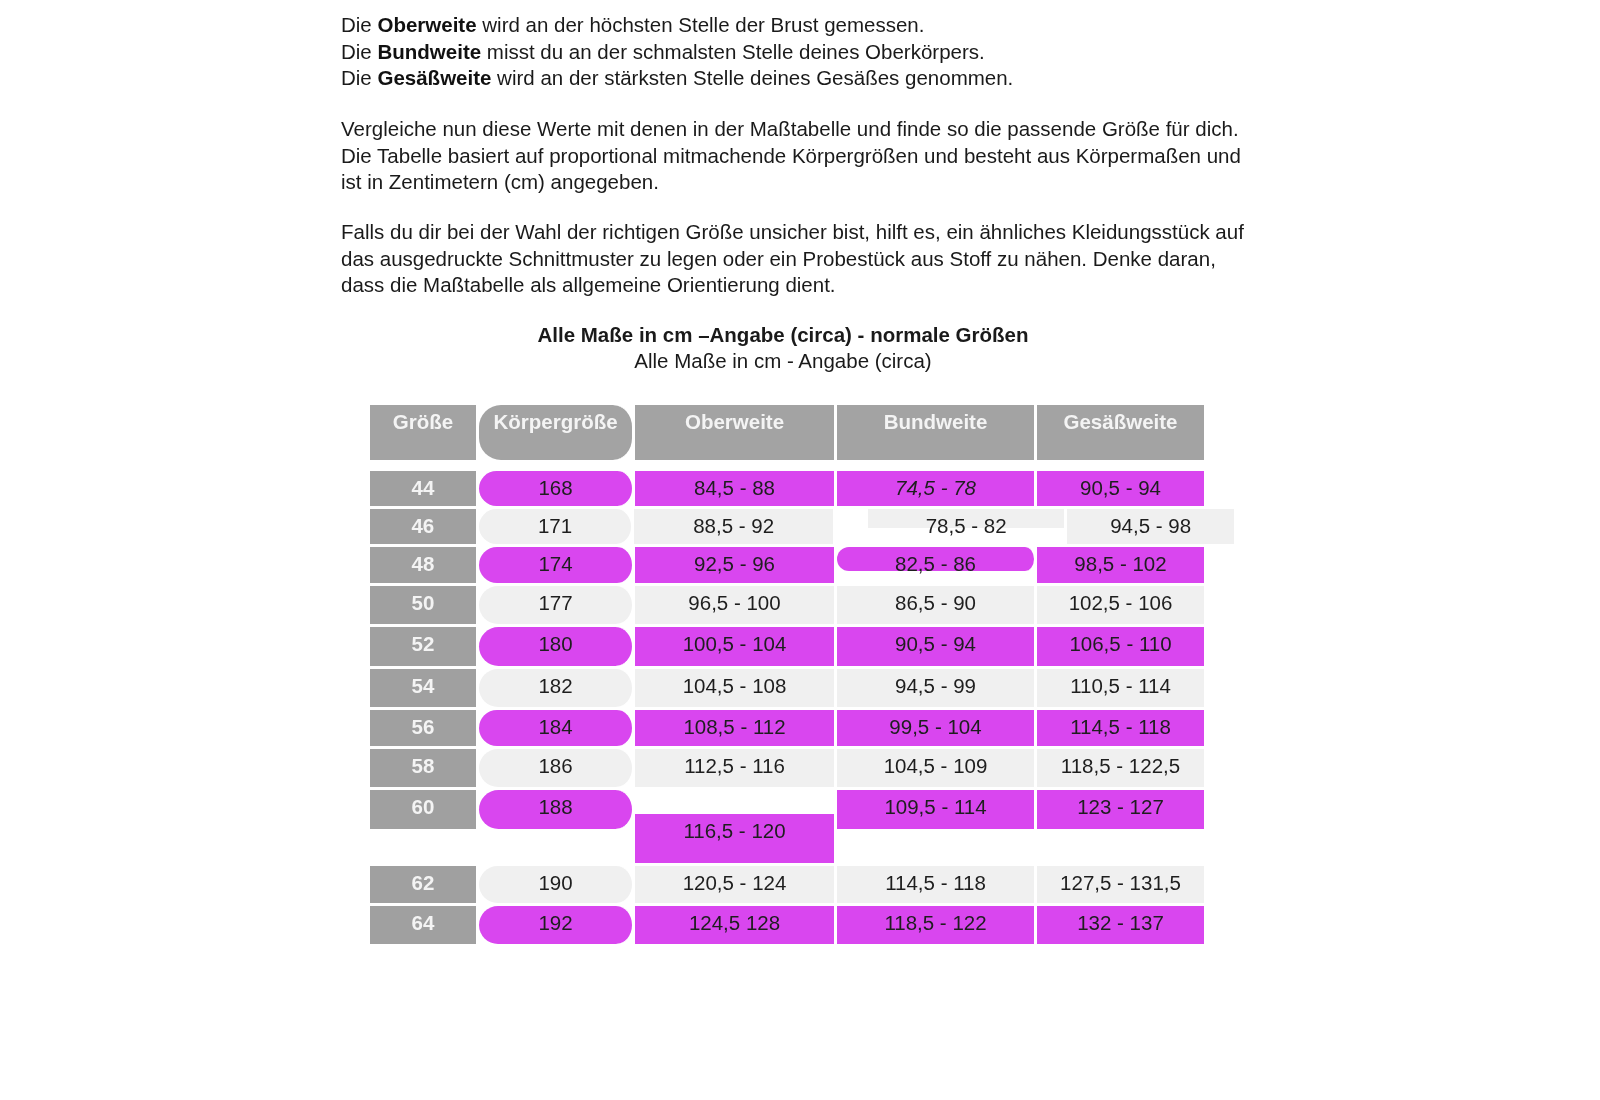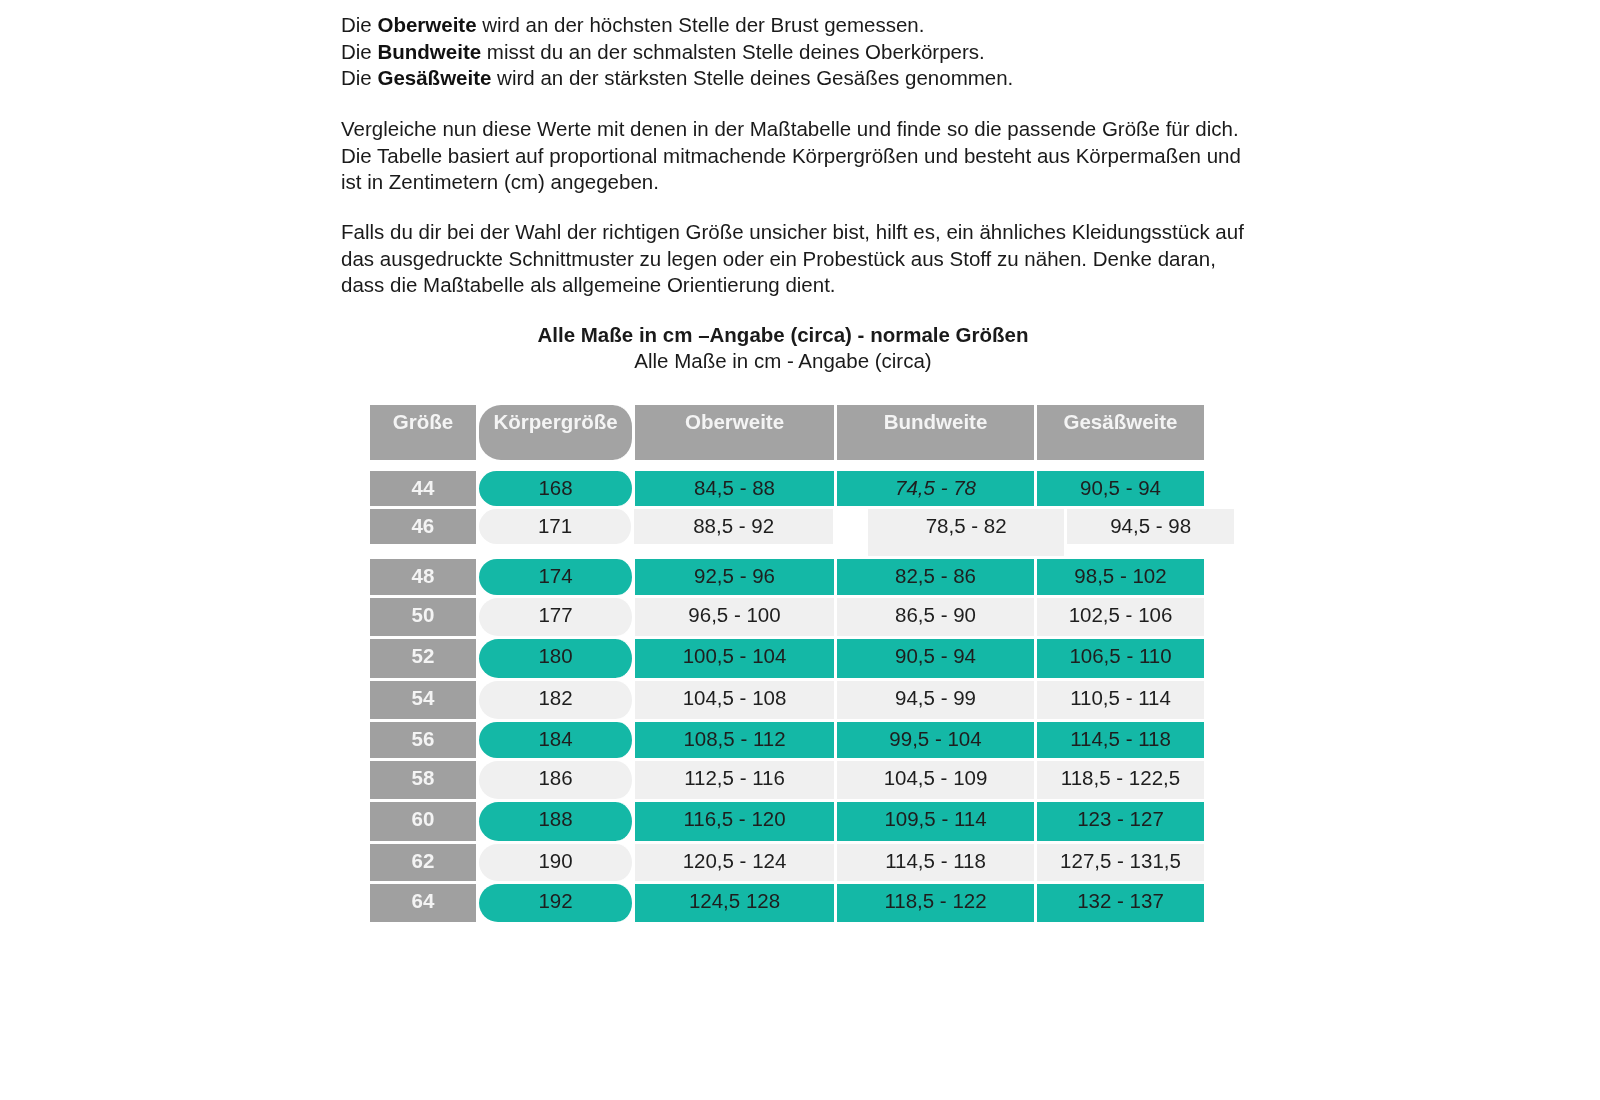--- a/index.html
+++ b/index.html
@@ -20,21 +20,21 @@
   .c0 { width: 109px; }
   .c1 { width: 156px; border-radius: 22px; }
   .c2 { width: 202px; }
   .c3 { width: 200px; }
   .c4 { width: 167px; }
   .hdr .cell { background: #a3a3a3; color: #f4f4f4; font-weight: bold; height: 55px; padding-top: 5px; }
   .hdr { margin-bottom: 8px; }
   .drow { border-top: 3px solid #ffffff; }
   .drow .cell { color: #1e1e1e; padding-top: 5px; }
   .drow .cell.c0 { background: #a0a0a0; color: #f4f4f4; font-weight: bold; }
-  .drow.odd .cell:not(.c0) { background: #14b8a6; }
+  .drow.odd .cell:not(.c0) { background: #d946ef; }
   .drow.even .cell:not(.c0) { background: #f0f0f0; }
 </style>
 </head>
 <body>
 
 <div class="para p1">
   <div><span>Die </span><b>Oberweite</b><span> wird an der höchsten Stelle der Brust gemessen.</span></div>
   <div><span>Die </span><b>Bundweite</b><span> misst du an der schmalsten Stelle deines Oberkörpers.</span></div>
   <div><span>Die </span><b>Gesäßweite</b><span> wird an der stärksten Stelle deines Gesäßes genommen.</span></div>
 </div>
@@ -60,28 +60,28 @@
         <div class="cell c0" style="height: 35px;">44</div>
         <div class="cell c1" style="height: 35px;">168</div>
         <div class="cell c2" style="height: 35px;">84,5 - 88</div>
         <div class="cell c3" style="height: 35px; font-style: italic;">74,5 - 78</div>
         <div class="cell c4" style="height: 35px;">90,5 - 94</div>
       </div>
       <div class="row drow even">
         <div class="cell c0" style="height: 35px;">46</div>
         <div class="cell c1" style="height: 35px;">171</div>
         <div class="cell c2" style="height: 35px;">88,5 - 92</div>
-        <div class="cell c3" style="height: 47px; margin-left: 32px;">78,5 - 82</div>
+        <div class="cell c3" style="height: 19px; margin-left: 32px;">78,5 - 82</div>
         <div class="cell c4" style="height: 35px;">94,5 - 98</div>
       </div>
       <div class="row drow odd">
         <div class="cell c0" style="height: 36px;">48</div>
         <div class="cell c1" style="height: 36px;">174</div>
         <div class="cell c2" style="height: 36px;">92,5 - 96</div>
-        <div class="cell c3" style="height: 36px;">82,5 - 86</div>
+        <div class="cell c3" style="height: 24px; border-radius: 15px;">82,5 - 86</div>
         <div class="cell c4" style="height: 36px;">98,5 - 102</div>
       </div>
       <div class="row drow even">
         <div class="cell c0" style="height: 38px;">50</div>
         <div class="cell c1" style="height: 38px;">177</div>
         <div class="cell c2" style="height: 38px;">96,5 - 100</div>
         <div class="cell c3" style="height: 38px;">86,5 - 90</div>
         <div class="cell c4" style="height: 38px;">102,5 - 106</div>
       </div>
       <div class="row drow odd">
@@ -108,21 +108,21 @@
       <div class="row drow even">
         <div class="cell c0" style="height: 38px;">58</div>
         <div class="cell c1" style="height: 38px;">186</div>
         <div class="cell c2" style="height: 38px;">112,5 - 116</div>
         <div class="cell c3" style="height: 38px;">104,5 - 109</div>
         <div class="cell c4" style="height: 38px;">118,5 - 122,5</div>
       </div>
       <div class="row drow odd">
         <div class="cell c0" style="height: 39px;">60</div>
         <div class="cell c1" style="height: 39px;">188</div>
-        <div class="cell c2" style="height: 39px;">116,5 - 120</div>
+        <div class="cell c2" style="height: 49px; margin-top: 24px;">116,5 - 120</div>
         <div class="cell c3" style="height: 39px;">109,5 - 114</div>
         <div class="cell c4" style="height: 39px;">123 - 127</div>
       </div>
       <div class="row drow even">
         <div class="cell c0" style="height: 37px;">62</div>
         <div class="cell c1" style="height: 37px;">190</div>
         <div class="cell c2" style="height: 37px;">120,5 - 124</div>
         <div class="cell c3" style="height: 37px;">114,5 - 118</div>
         <div class="cell c4" style="height: 37px;">127,5 - 131,5</div>
       </div>

